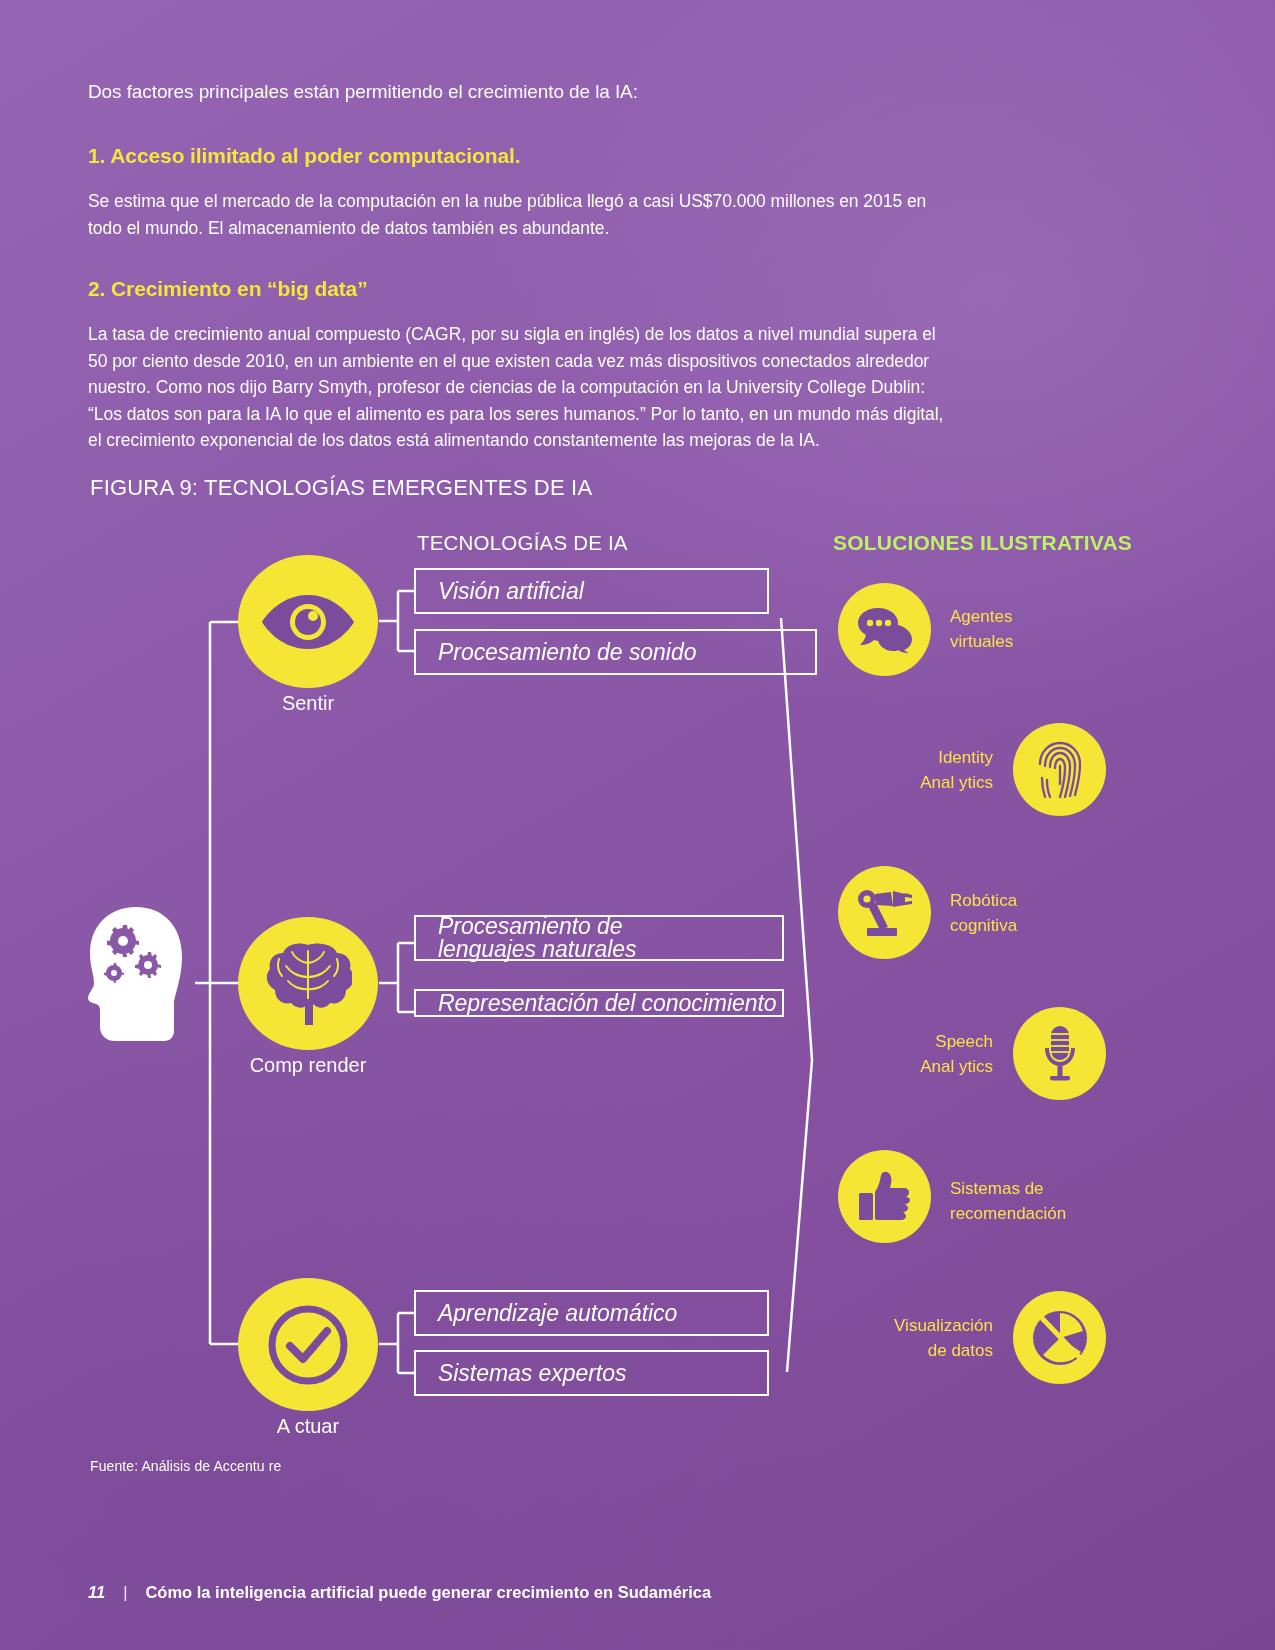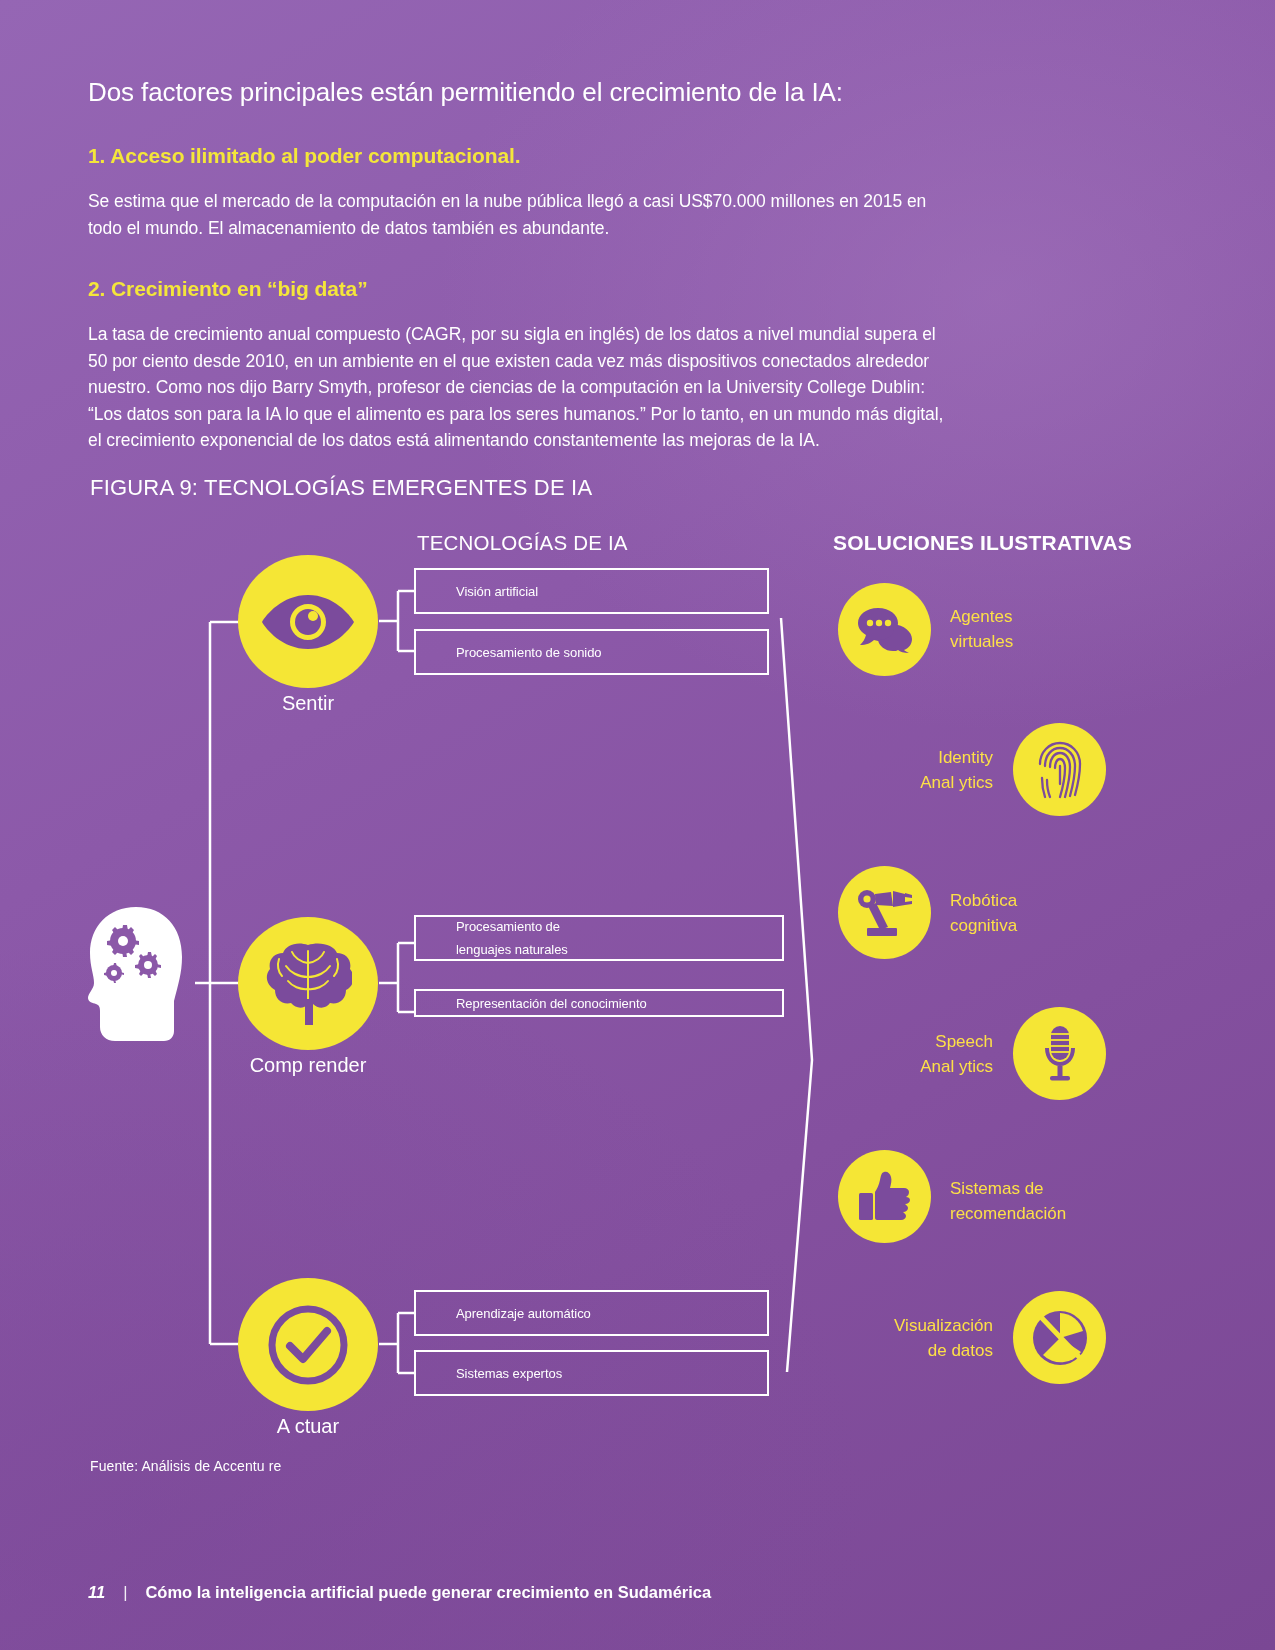--- a/index.html
+++ b/index.html
@@ -25,21 +25,21 @@
 
   
   .prose {
     position: absolute;
     left: 88px;
     top: 78px;
     width: 960px;
     color: #ffffff;
   }
   .lead {
-    font-size: 26px;
+    font-size: 19px;
     line-height: 28px;
     letter-spacing: -0.1px;
     margin: 0 0 36px 0;
   }
   .subhead {
     font-size: 21px;
     line-height: 28px;
     color: #f4e63a;
     margin: 0 0 18px 0;
     letter-spacing: -0.1px;
@@ -69,45 +69,46 @@
     font-size: 20.5px;
     color: #ffffff;
     letter-spacing: 0.2px;
   }
   .col-head-sol {
     position: absolute;
     left: 833px;
     top: 531px;
     font-size: 21px;
     font-weight: bold;
-    color: #ffffff;
+    color: #bef264;
     letter-spacing: 0.2px;
   }
 
   svg.figure-layer {
     position: absolute;
     left: 0;
     top: 0;
     width: 1275px;
     height: 1650px;
     pointer-events: none;
   }
 
   
   .tech-box {
     position: absolute;
     border: 2px solid #ffffff;
     box-sizing: border-box;
     display: flex;
     align-items: center;
-    padding-left: 40px;
-    color: #ffffff;
-    font-size: 13px;
+    padding-left: 22px;
+    color: #ffffff;
+    font-size: 23px;
     line-height: 23px;
     letter-spacing: -0.05px;
+    font-style: italic;
   }
 
   
   .branch-circle {
     position: absolute;
     border-radius: 50%;
     background: #f5e635;
     display: flex;
     align-items: center;
     justify-content: center;
@@ -219,21 +220,21 @@
   <svg width="96" height="62" viewBox="0 0 96 62">
     <path d="M48 4 C22 4 6 24 2 31 C6 38 22 58 48 58 C74 58 90 38 94 31 C90 24 74 4 48 4 Z
              M48 13 C58 13 66 21 66 31 C66 41 58 49 48 49 C38 49 30 41 30 31 C30 21 38 13 48 13 Z" fill="#7b4b9c"></path>
     <circle cx="48" cy="31" r="13" fill="#7b4b9c"></circle>
     <circle cx="53" cy="25" r="5" fill="#f5e635"></circle>
   </svg>
 </div>
 <div class="branch-label" style="left:238px; top:692px; width:140px;">Sentir</div>
 
 <div class="tech-box" style="left:414px; top:568px; width:355px; height:46px;">Visión artificial</div>
-<div class="tech-box" style="left:414px; top:629px; width:355px; height:46px;">Procesamiento de sonido</div>
+<div class="tech-box" style="left:414px; top:629px; width:403px; height:46px;">Procesamiento de sonido</div>
 
 <div class="branch-circle" style="left:238px; top:917px; width:140px; height:133px;">
   <svg width="88" height="86" viewBox="0 0 88 86">
     <path d="M44 4 C33 0 22 4 19 12 C10 12 4 19 6 28 C0 35 3 45 11 49 C11 58 18 64 27 62
              C32 68 40 68 44 63 L44 84 L49 84 L49 63 C54 68 62 68 66 62 C75 64 82 58 82 49
              C90 45 92 35 86 28 C88 19 82 12 73 12 C70 4 56 0 44 4 Z" fill="#7b4b9c"></path>
     <g stroke="#f5e635" stroke-width="2" fill="none" stroke-linecap="round">
       <path d="M44 10 L44 58"></path>
       <path d="M44 22 C36 21 30 16 28 11"></path>
       <path d="M44 22 C52 21 58 16 60 11"></path>

